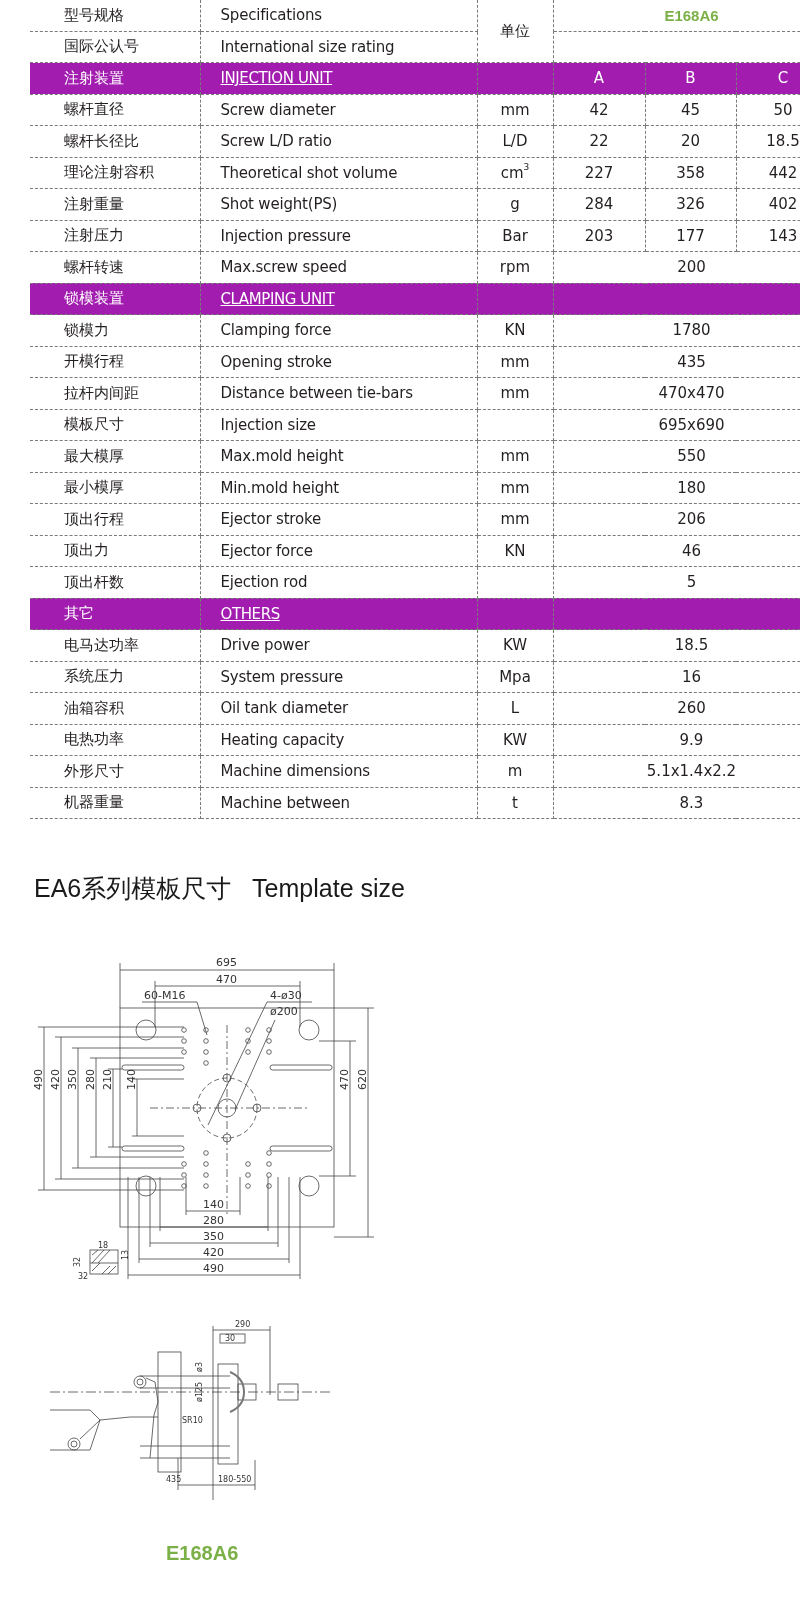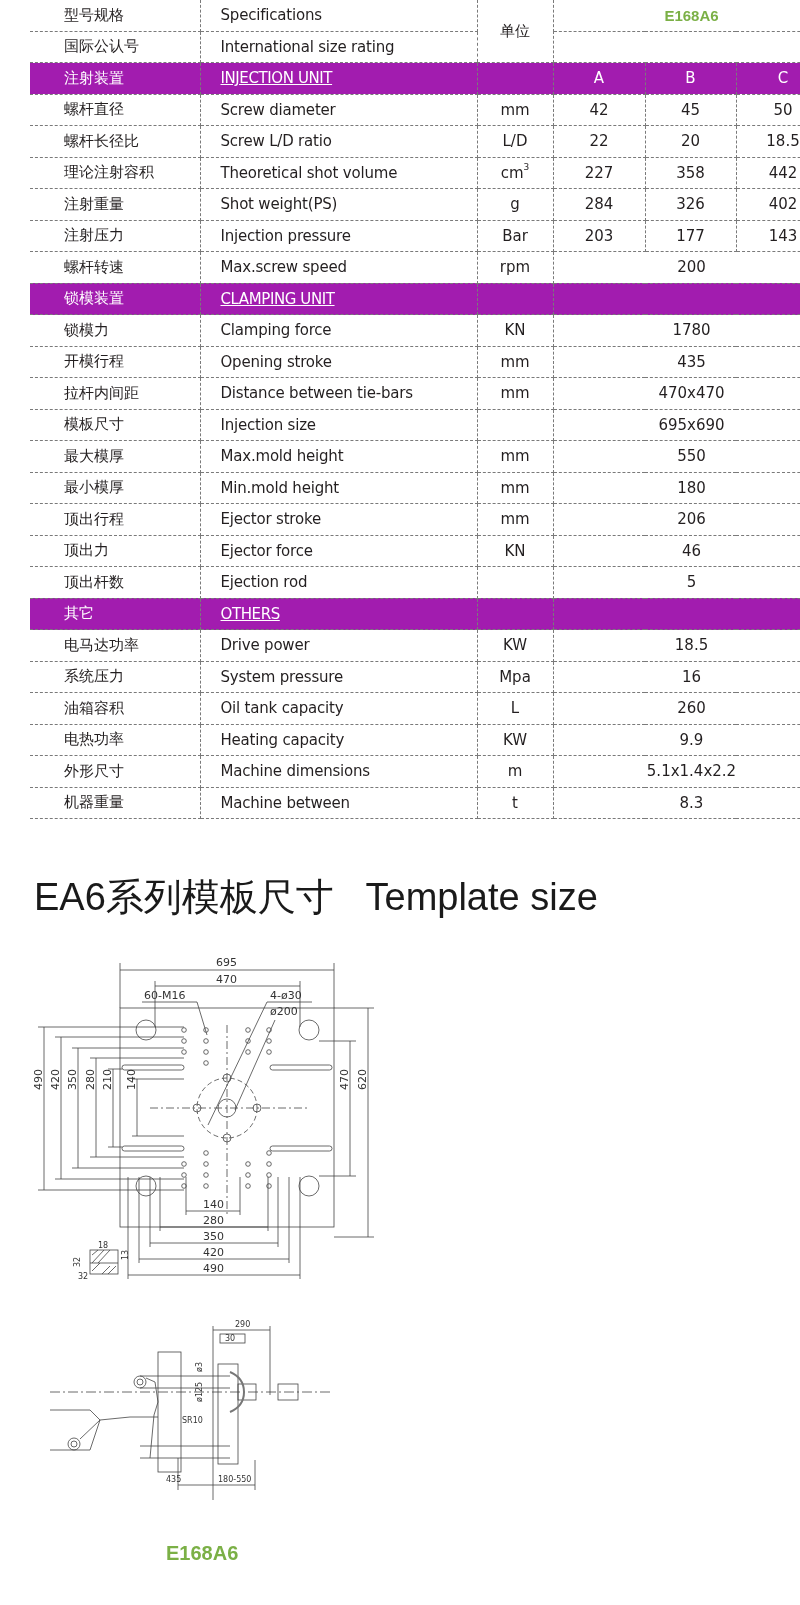--- a/index.html
+++ b/index.html
@@ -9,21 +9,21 @@
   #spec-table td { height: 30.5px; padding: 0; font-size: 15px; border-bottom: 1px dashed #7a7a7a;
                    border-right: 1px dashed #7a7a7a; vertical-align: middle; white-space: nowrap; }
   #spec-table td:last-child { border-right: 1px dashed #7a7a7a; }
   .c-cn { padding-left: 34px !important; font-size: 15px; }
   .c-en { padding-left: 20px !important; letter-spacing: -0.2px; }
   .c-unit, .c-val { text-align: center; }
   tr.sec td { background: #a21caf; color: #ffffff; border-bottom: none; height: 38px; }
   tr.sec td.c-en { font-size: 15px; letter-spacing: -0.4px; text-decoration: underline; }
   .model { color: #7bb046; font-weight: bold; font-size: 17px; font-family: "Liberation Sans", sans-serif; }
   .sup { font-size: 9px; vertical-align: top; position: relative; top: -2px; }
-  #section-title { position: absolute; left: 34px; top: 872px; font-size: 38px; font-family: "Liberation Sans", sans-serif;
+  #section-title { position: absolute; left: 34px; top: 872px; font-size: 25px; font-family: "Liberation Sans", sans-serif;
                    color: #1a1a1a; white-space: pre; }
   #drawing-platen { position: absolute; left: 30px; top: 945px; }
   #drawing-side { position: absolute; left: 30px; top: 1320px; }
   #model-caption { position: absolute; left: 166px; top: 1542px; font-size: 20px; font-weight: bold;
                    color: #7bb046; font-family: "Liberation Sans", sans-serif; }
   svg text { font-family: "DejaVu Sans", sans-serif; fill: #333; }
 </style>
 </head>
 <body>
 
@@ -175,21 +175,21 @@
         <td class="c-val" colspan="3">18.5</td>
       </tr>
       <tr>
         <td class="c-cn">系统压力</td>
         <td class="c-en">System pressure</td>
         <td class="c-unit">Mpa</td>
         <td class="c-val" colspan="3">16</td>
       </tr>
       <tr>
         <td class="c-cn">油箱容积</td>
-        <td class="c-en">Oil tank capacity</td>
+        <td class="c-en">Oil tank diameter</td>
         <td class="c-unit">L</td>
         <td class="c-val" colspan="3">260</td>
       </tr>
       <tr>
         <td class="c-cn">电热功率</td>
         <td class="c-en">Heating capacity</td>
         <td class="c-unit">KW</td>
         <td class="c-val" colspan="3">9.9</td>
       </tr>
       <tr>

